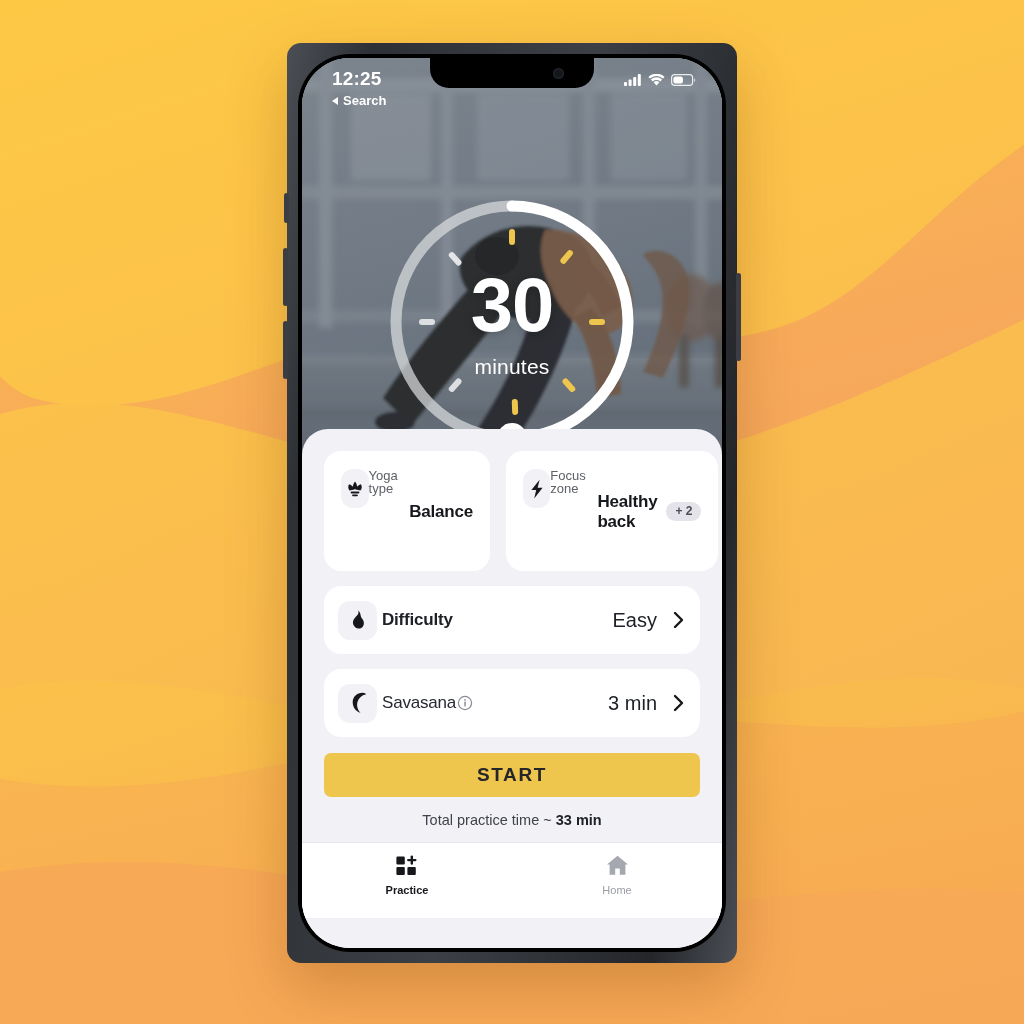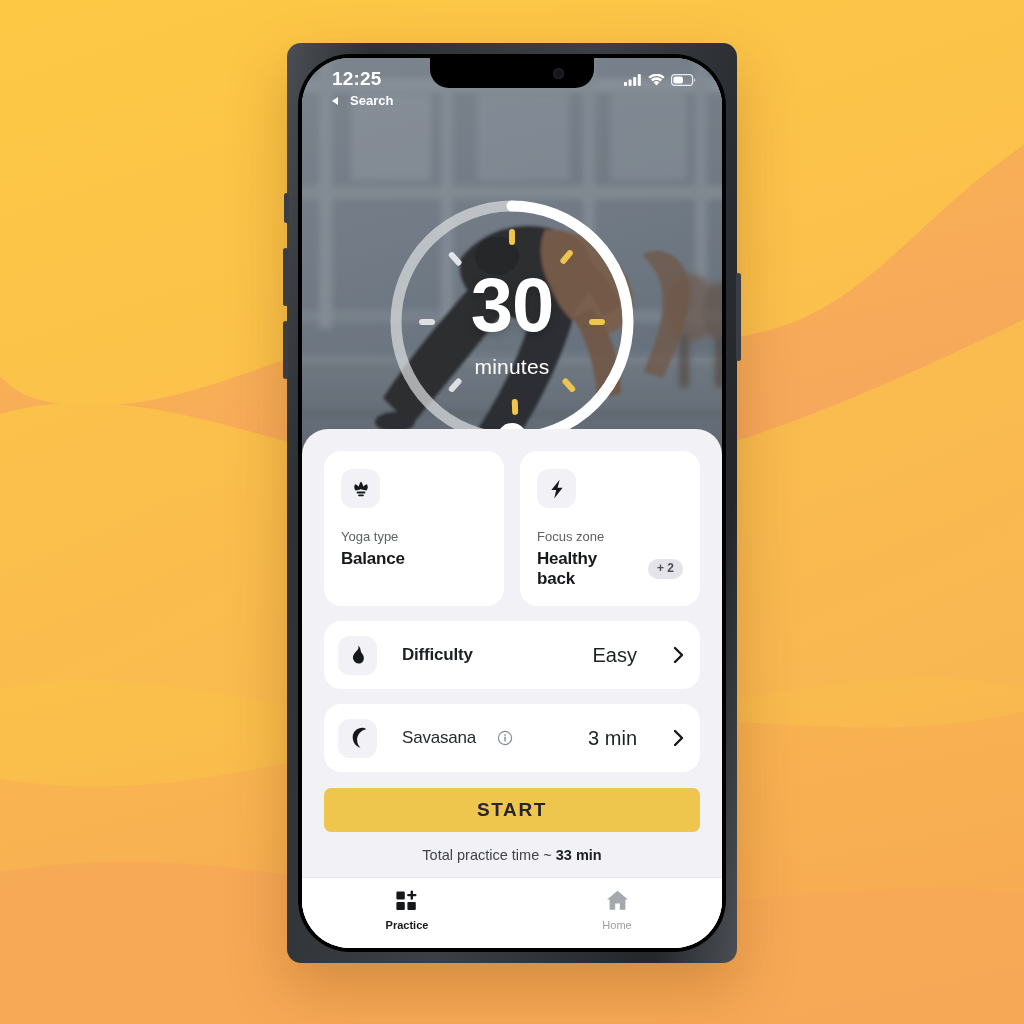--- a/index.html
+++ b/index.html
@@ -58,21 +58,21 @@
 
   
   .statusbar {
     position:absolute; left:0; right:0; top:0; height:54px;
     display:flex; align-items:flex-start; justify-content:space-between;
     padding:11px 26px 0 30px;
     z-index:6; color:#fff;
   }
   .sb-left { display:flex; flex-direction:column; gap:1px; }
   .sb-time { font-size:19px; font-weight:700; letter-spacing:.2px; line-height:1; }
-  .sb-back { display:flex; align-items:center; gap:12px; font-size:13px; font-weight:600; margin-top:4px; }
+  .sb-back { display:flex; align-items:center; gap:5px; font-size:13px; font-weight:600; margin-top:4px; }
   .sb-caret { width:0; height:0; border-top:4.5px solid transparent; border-bottom:4.5px solid transparent; border-right:6px solid #fff; }
   .sb-right { display:flex; align-items:center; gap:6px; margin-top:5px; }
 
   .notch {
     position:absolute; left:50%; transform:translateX(-50%); top:0;
     width:164px; height:30px; background:#000;
     border-bottom-left-radius:19px; border-bottom-right-radius:19px;
     z-index:8;
   }
   .notch-cam {
@@ -104,38 +104,38 @@
     border-top-left-radius:26px; border-top-right-radius:26px;
     padding:22px 22px 0 22px;
     display:flex; flex-direction:column;
   }
 
   .cards-row { display:flex; gap:16px; }
   .card {
     flex:1 1 0; background:#fff; border-radius:17px;
     padding:18px 17px 17px 17px;
     min-height:120px;
-    display:flex; flex-direction:column; justify-content:flex-start;
+    display:flex; flex-direction:row; justify-content:flex-start;
   }
   .tile {
     width:39px; height:39px; border-radius:12px; background:#F1F1F6;
     display:flex; align-items:center; justify-content:center;
     margin-bottom:22px;
   }
   .card-label { font-size:13px; color:#5d6066; line-height:1; margin-bottom:6px; }
   .card-value-row { display:flex; align-items:center; gap:9px; }
   .card-value { font-size:17px; font-weight:700; color:#16181c; letter-spacing:-.2px; }
   .pill {
     background:#E3E3E9; color:#4b4e55; font-size:12px; font-weight:600;
     border-radius:11px; padding:3px 9px; line-height:1.15; white-space:nowrap;
   }
 
   .row {
     margin-top:15px; background:#fff; border-radius:17px;
-    height:68px; display:flex; align-items:center; padding:0 16px 0 14px; gap:25px;
+    height:68px; display:flex; align-items:center; padding:0 16px 0 14px; gap:5px;
   }
   .row-title { font-size:17px; font-weight:700; color:#1d2025; letter-spacing:-.2px; }
   .row-title.light { font-weight:500; color:#272a30; }
   .row-spacer { flex:1 1 auto; }
   .row-value { font-size:20px; font-weight:400; color:#1d2025; }
   .chev { margin-left:11px; display:flex; align-items:center; }
 
   .start-btn {
     margin-top:16px; height:44px; background:#EFC64D; border:0;
     border-radius:7px; width:100%;

